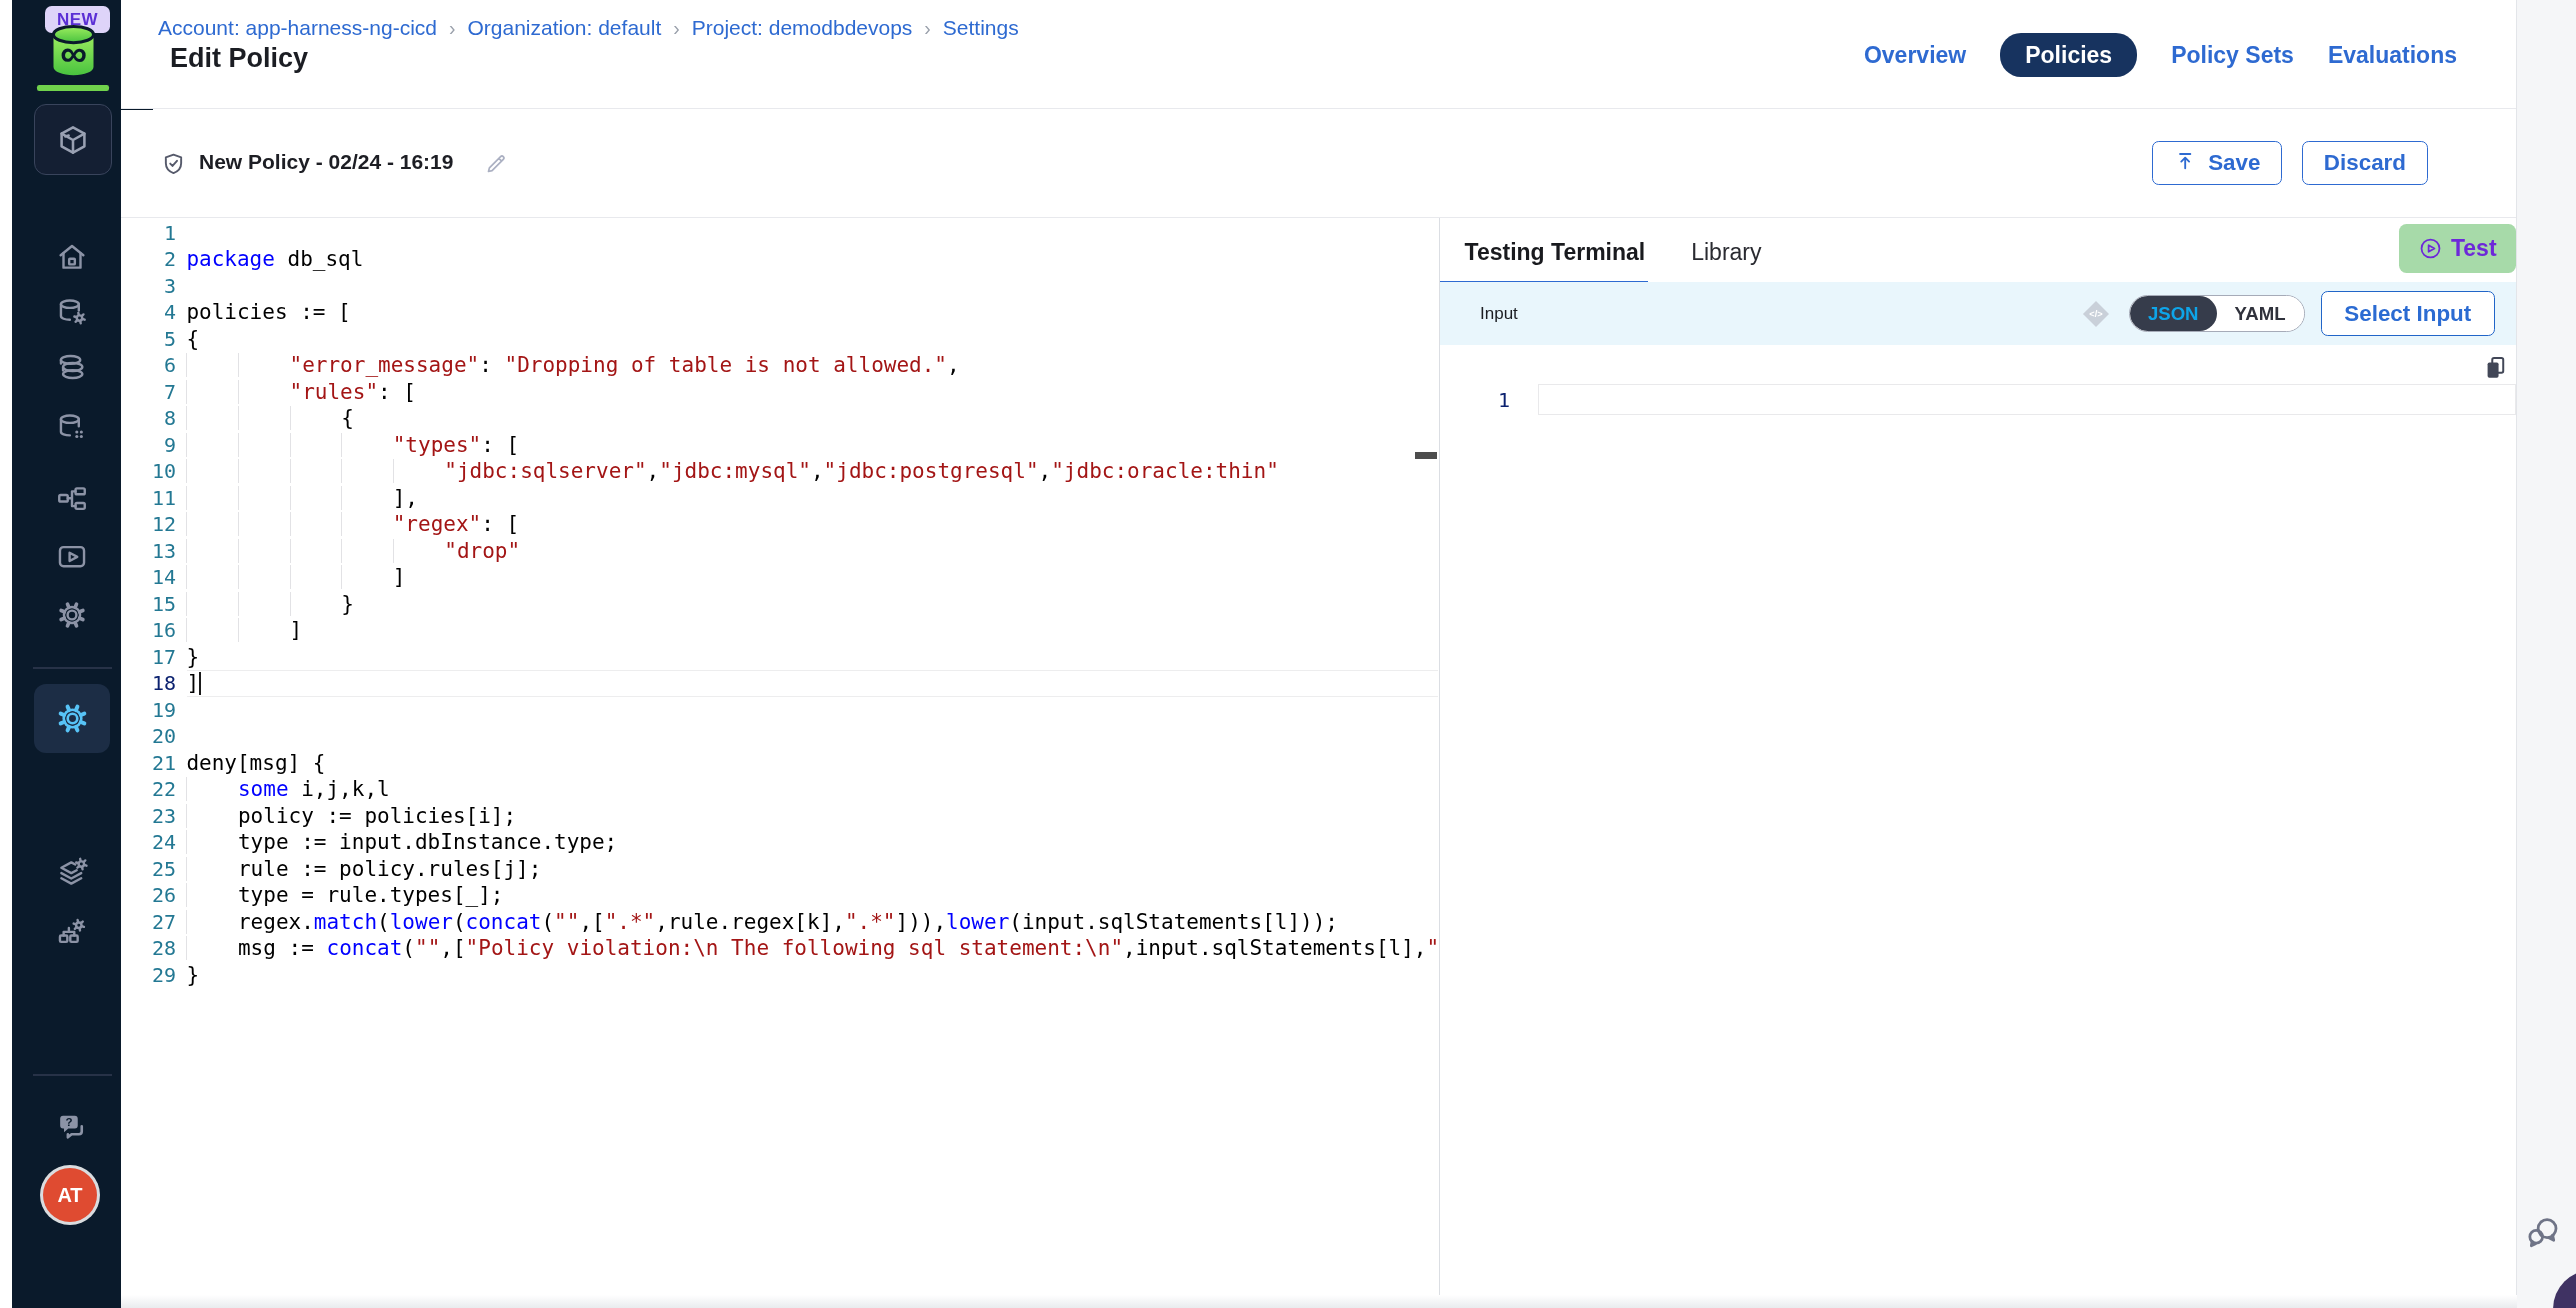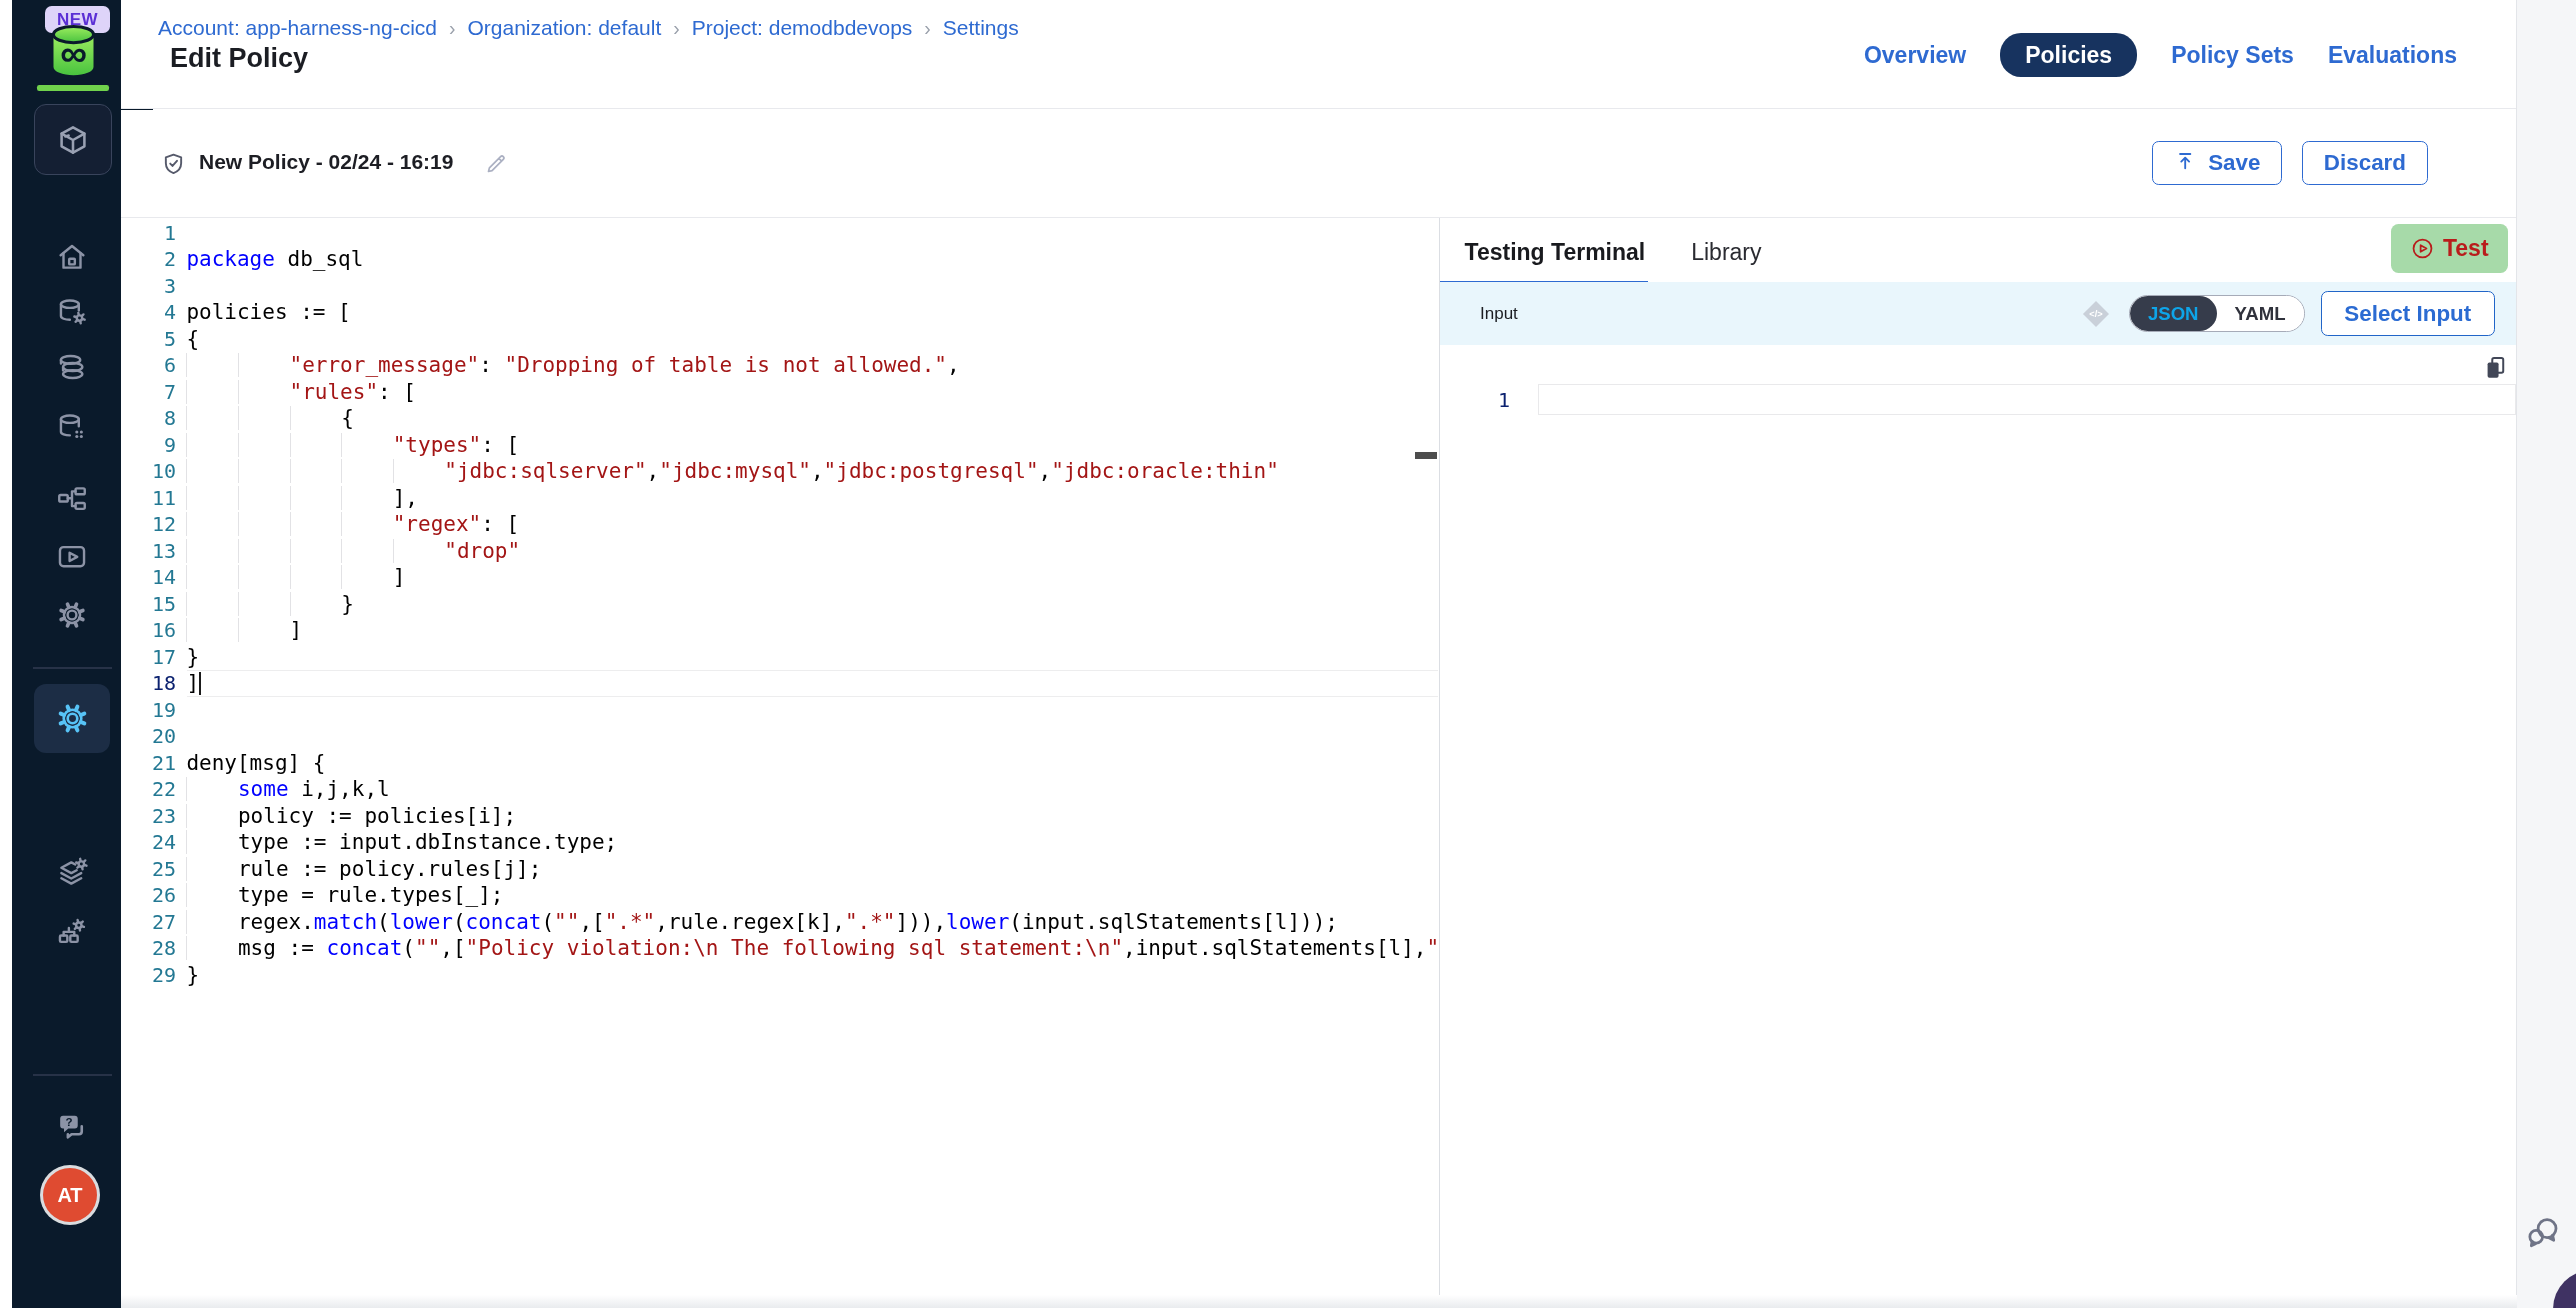--- a/index.html
+++ b/index.html
@@ -67,22 +67,22 @@
   .cursor{display:inline-block;width:2.2px;height:22.4px;background:#1b1b1b;vertical-align:-4.5px;}
   #ruler-mark{position:absolute;left:1415px;top:452px;width:22.4px;height:6.7px;background:#4d4d4d;}
   #editor-divider{position:absolute;left:1439px;top:218px;width:1.5px;height:1079px;background:#dbdee3;}
 
   
   #panel{position:absolute;left:1440px;top:218px;right:59px;height:1079px;background:#fff;}
   #panel-tabs{position:absolute;left:24.6px;top:16.4px;display:flex;gap:46px;height:36px;align-items:center;}
   .ptab{font-size:23px;color:#2a2b31;position:relative;cursor:pointer;}
   .ptab.active{font-weight:700;color:#191a1e;}
   .ptab.active::after{content:"";position:absolute;left:-24.6px;right:-3px;bottom:-18.6px;height:3.7px;background:var(--accent);}
-  #test-btn{position:absolute;right:9px;top:6px;width:117px;height:49px;border-radius:7.5px;background:var(--test-green);
-    border:none;color:#b91c1c;font-size:23px;font-weight:700;display:flex;align-items:center;justify-content:center;gap:7.5px;
+  #test-btn{position:absolute;right:1px;top:6px;width:117px;height:49px;border-radius:7.5px;background:var(--test-green);
+    border:none;color:#6d28d9;font-size:23px;font-weight:700;display:flex;align-items:center;justify-content:center;gap:7.5px;
     font-family:"Liberation Sans",sans-serif;cursor:default;}
   #test-btn .ti{width:25px;height:25px;}
   #input-bar{position:absolute;left:0;right:0;top:64px;height:63px;background:var(--inputbar-bg);
     display:flex;align-items:center;}
   #input-label{font-size:17px;color:#1c1d22;margin-left:40px;}
   #input-controls{margin-left:auto;display:flex;align-items:center;gap:16.4px;margin-right:22.4px;}
   #diamond-icon{width:34px;height:34px;color:#c9d0d9;}
   #fmt-toggle{display:flex;border:1.5px solid #a6abb8;border-radius:19.4px;overflow:hidden;background:#fff;cursor:pointer;}
   #fmt-toggle .seg{font-size:18.6px;font-weight:700;padding:6.7px 18px;color:#30323c;background:#fff;}
   #fmt-toggle .seg.sel{background:var(--toggle-dark);color:#0ea5e9;border-radius:19.4px;}

